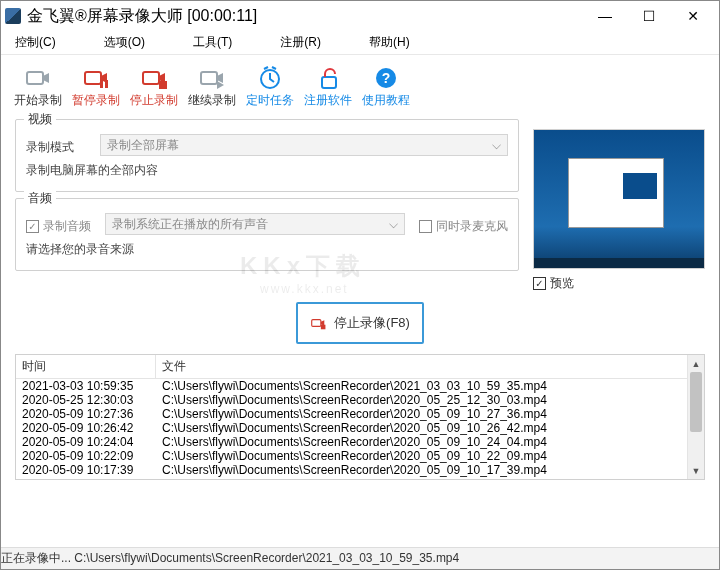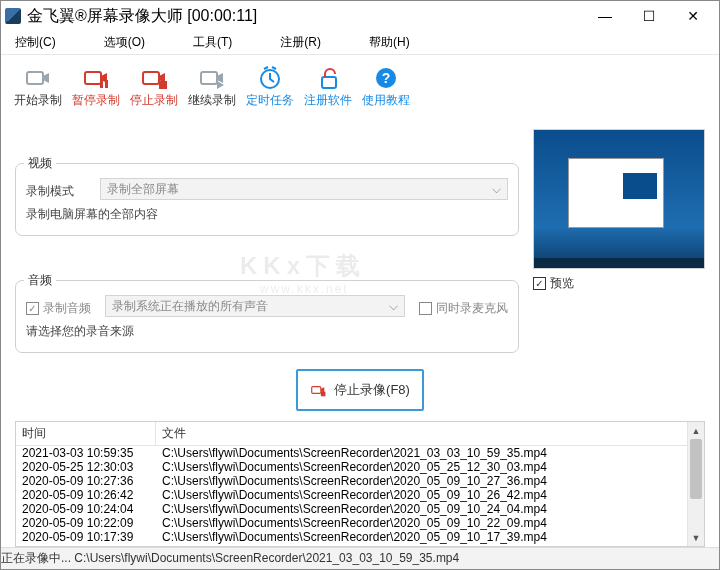--- a/index.html
+++ b/index.html
@@ -11,21 +11,21 @@
 .titlebar .spacer { flex: 1; }
 .winbtn { width: 44px; height: 28px; display: flex; align-items: center; justify-content: center; font-size: 14px; }
 .menubar { height: 24px; display: flex; align-items: center; padding: 0 6px; font-size: 12px; border-bottom: 1px solid #e8e8e8; gap: 32px; }
 .menubar .item { padding: 2px 8px; }
 .toolbar { height: 64px; display: flex; align-items: center; padding: 6px 10px; gap: 4px; }
 .tbtn { width: 54px; display: flex; flex-direction: column; align-items: center; font-size: 12px; color: #333; padding: 4px 2px; border-radius: 3px; }
 .tbtn .ic { width: 28px; height: 24px; margin-bottom: 2px; }
 .content { flex: 1; padding: 0 14px; display: flex; flex-direction: column; }
 .row1 { display: flex; gap: 14px; }
 .panel-left { flex: 1; }
-.fieldset { border: 1px solid #d0d0d0; border-radius: 7px; padding: 8px 10px 10px; margin-bottom: 6px; position: relative; margin-top: 44px; }
+.fieldset { border: 1px solid #d0d0d0; border-radius: 2px; padding: 8px 10px 10px; margin-bottom: 6px; position: relative; }
 .fieldset .legend { position: absolute; top: -9px; left: 8px; background: #fff; padding: 0 4px; font-size: 12px; color: #333; }
 .formrow { display: flex; align-items: flex-end; gap: 14px; margin: 6px 0; font-size: 12px; color: #444; }
 .formrow .lbl { width: 60px; }
 .select { flex: 1; height: 22px; background: #f3f3f3; border: 1px solid #d4d4d4; color: #888; font-size: 12px; padding: 0 6px; display: flex; align-items: center; justify-content: space-between; }
 .desc { font-size: 12px; color: #444; margin: 4px 0 2px; }
 .chk { display: flex; align-items: center; gap: 4px; font-size: 12px; color: #888; }
 .chk .box { width: 13px; height: 13px; border: 1px solid #888; display: flex; align-items: center; justify-content: center; font-size: 10px; }
 .chk.enabled { color: #333; }
 .chk.enabled .box { border-color: #333; }
 .panel-right { width: 172px; display: flex; flex-direction: column; }

